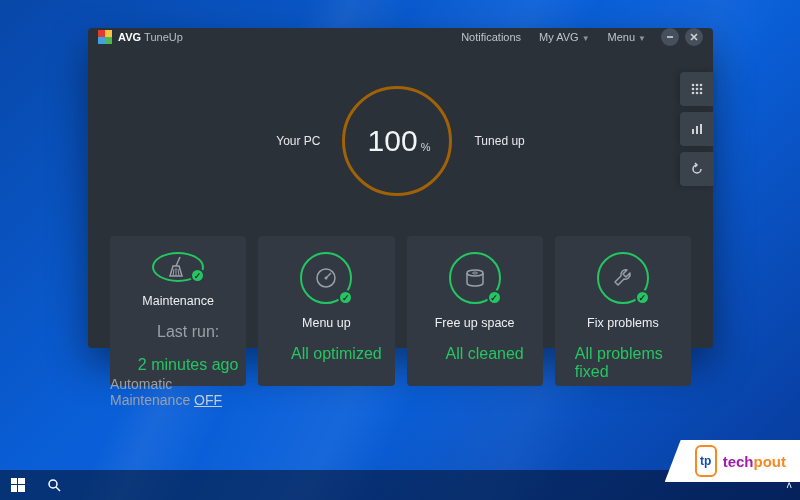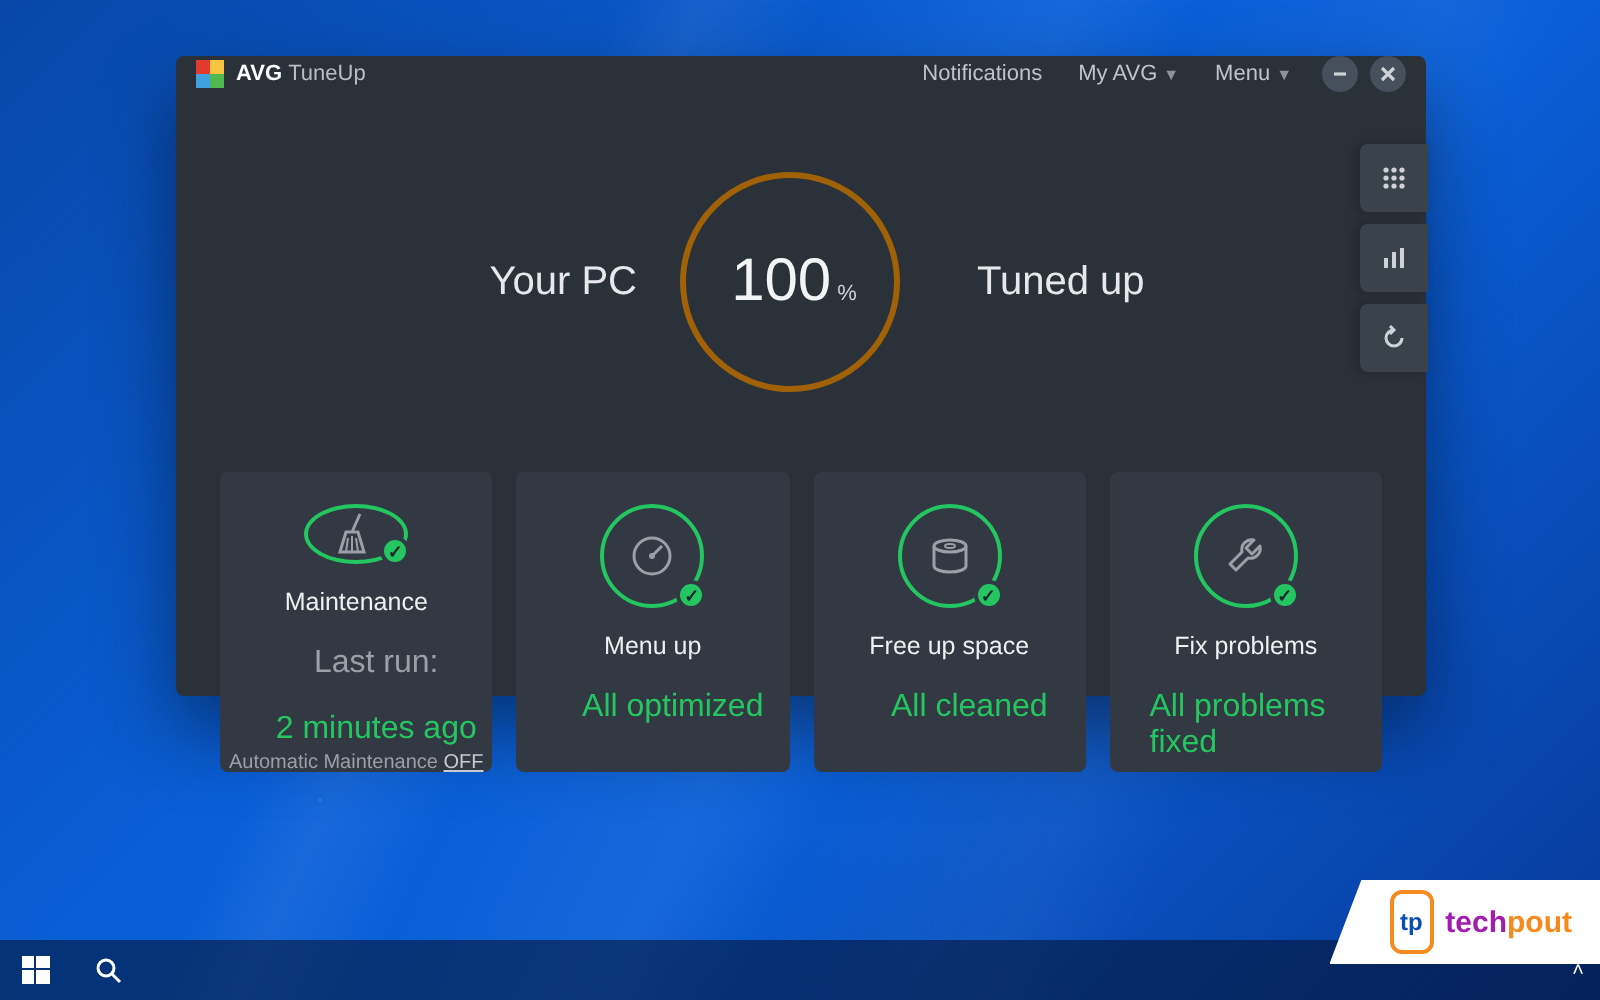--- a/index.html
+++ b/index.html
@@ -49,21 +49,21 @@
   .rail .rbtn{
     width:34px;height:34px;background:#3a424b;border-radius:4px 0 0 4px;
     display:flex;align-items:center;justify-content:center;color:#cfd3d8;
     font-size:13px;cursor:pointer;
     box-shadow: -2px 0 6px rgba(0,0,0,0.2);
   }
   .hero{
     flex:0 0 auto; display:flex; align-items:center; justify-content:center;
     gap:22px; margin-top:40px; color:#e9ebee;
   }
-  .hero .side{font-size:20px;font-weight:300;color:#e6e8eb;margin-left:16px;}
+  .hero .side{font-size:12px;font-weight:300;color:#e6e8eb;}
   .ring{
     width:110px;height:110px;border-radius:50%;
     border:3px solid #a16207;
     display:flex;align-items:center;justify-content:center;
     position:relative;
   }
   .ring .pct{font-size:30px;font-weight:300;color:#f2f4f6;}
   .ring .unit{font-size:11px;position:relative;top:6px;left:3px;color:#cfd3d8;}
   .cards{
     display:flex; gap:12px; padding:0 22px; margin-top:40px;
@@ -80,21 +80,21 @@
   }
   .iconring .check{
     position:absolute; right:-3px; bottom:-3px;
     width:15px;height:15px;background:#24c661;border-radius:50%;
     display:flex;align-items:center;justify-content:center;
     color:#1f2730;font-size:9px;font-weight:bold;
     border:2px solid #323942;
   }
   .ctitle{color:#eef0f2;font-size:12.5px;font-weight:500;margin-top:12px;}
   .cstatus{color:#24c661;font-size:16px;margin-top:15px;padding-left:20px;}
-  .csub{color:#9aa0a8;font-size:10px;margin-top:2px;}
+  .csub{color:#9aa0a8;font-size:14px;margin-top:2px;}
   .csub .off{color:#c7cbd1;text-decoration:underline;}
   
   .taskbar{
     position:absolute;left:0;right:0;bottom:0;height:30px;
     background:rgba(4,14,40,0.55);display:flex;align-items:center;
   }
   .tb-left{display:flex;align-items:center;height:100%;}
   .tb-item{width:36px;height:100%;display:flex;align-items:center;justify-content:center;color:#fff;font-size:14px;}
   .tb-right{margin-left:auto;display:flex;align-items:center;color:#fff;font-size:10px;padding-right:8px;gap:10px;}
   

